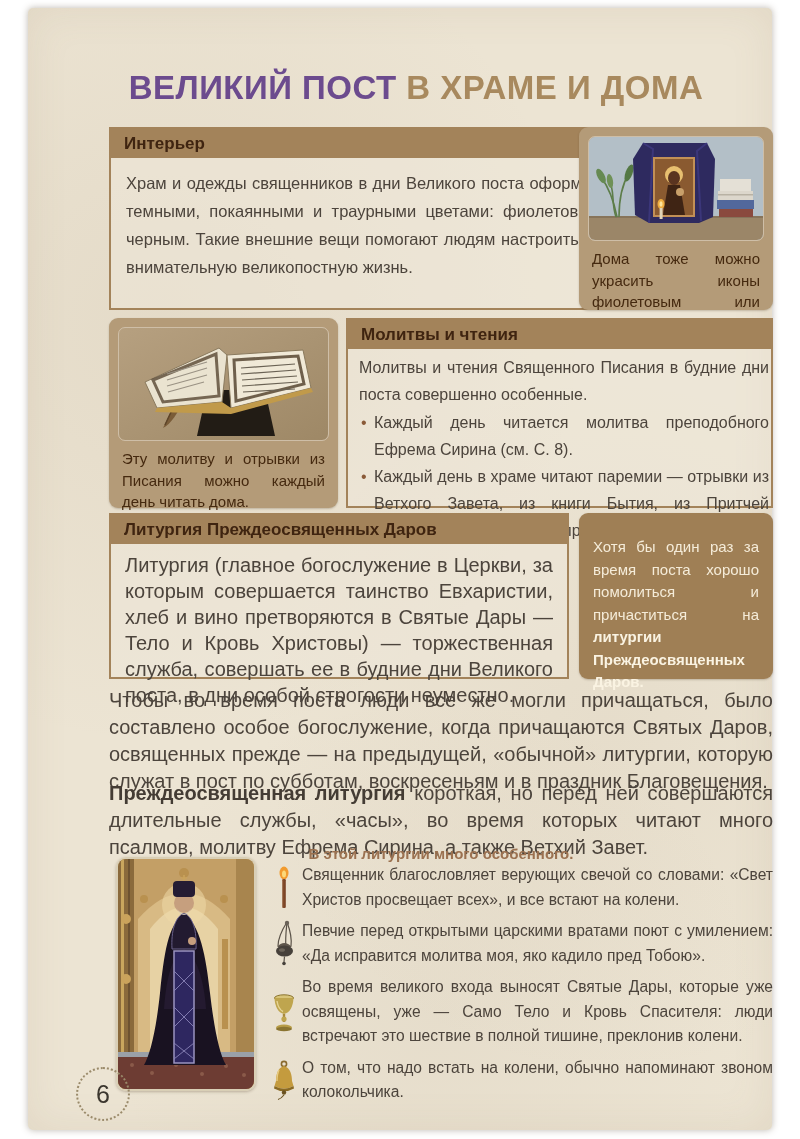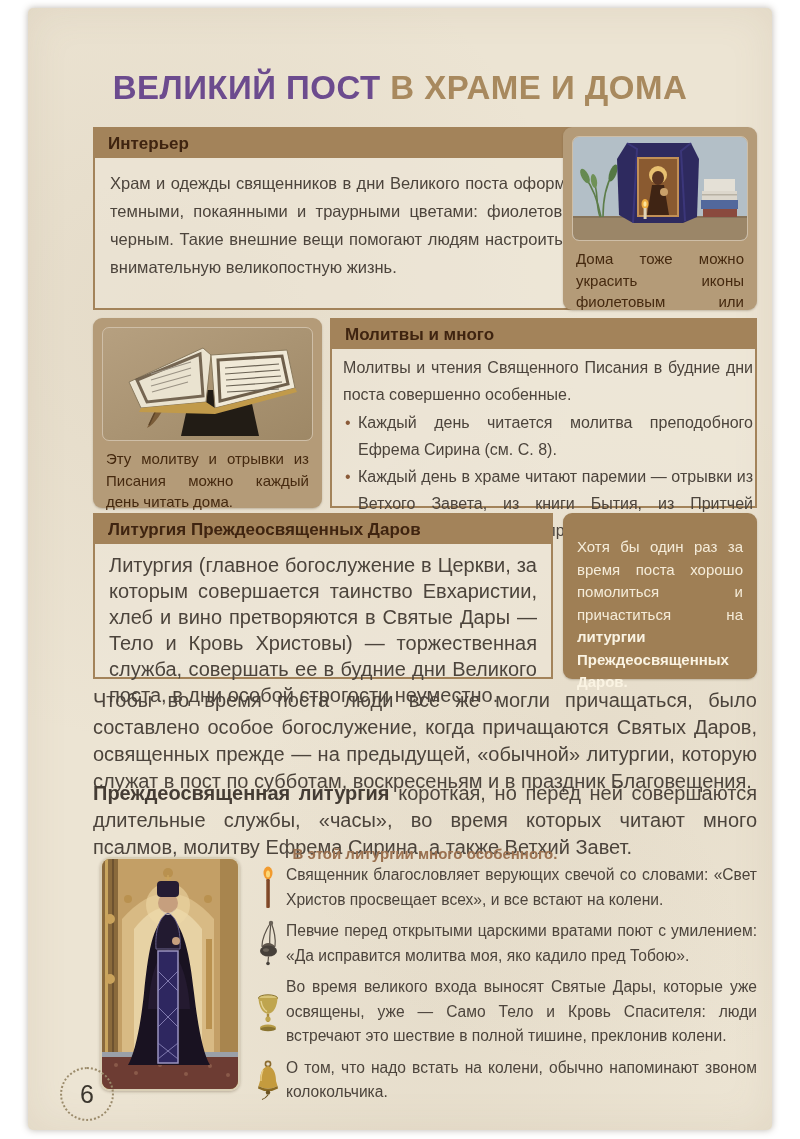--- a/index.html
+++ b/index.html
@@ -8,21 +8,21 @@
   .paper {
     position:absolute; left:28px; top:8px; width:744px; height:1122px;
     background:
       radial-gradient(circle at 18% 28%, rgba(160,138,105,0.10), transparent 42%),
       radial-gradient(circle at 78% 64%, rgba(160,138,105,0.08), transparent 38%),
       radial-gradient(circle at 55% 90%, rgba(150,130,100,0.07), transparent 30%),
       #ece4d3;
     border-radius:5px;
     box-shadow:0 0 7px rgba(60,45,25,.35), inset 0 0 40px rgba(150,125,90,.12);
   }
-  .abs { position:absolute; }
+  .abs { position:absolute;margin-left:16px; }
 
   
   .title { left:0; top:58px; width:744px; text-align:center; font-weight:bold; font-size:33px; letter-spacing:.5px; line-height:44px; white-space:nowrap; }
   .title .t1 { color:#6c4b8e; }
   .title .t2 { color:#a8895e; }
 
   
   .card { border:2px solid #a3835a; background:rgba(240,233,219,.45); }
   .card-header { background:#a3835a; color:#3f2410; font-weight:bold; font-size:17px; line-height:29px; padding:0 0 0 13px; }
   .card-body { color:#4c443c; text-align:justify; }
@@ -157,21 +157,21 @@
             <path d="M123,52 L178,48"></path>
             <path d="M123,58 L179,54"></path>
             <path d="M124,64 L176,61"></path>
         </g>
         <path d="M38,80 L103,74 L112,80 L192,60 L194,64 L112,86 L36,84 Z" fill="#c19a4a"></path>
       </svg>
       <div class="caption">Эту молитву и отрывки из Писания можно каждый день читать дома.</div>
     </div>
 
     <div class="abs card card-prayers">
-      <div class="card-header">Молитвы и много</div>
+      <div class="card-header">Молитвы и чтения</div>
       <div class="card-body">
         <div>Молитвы и чтения Священного Писания в будние дни поста совершенно особенные.</div>
         <ul>
           <li>Каждый день читается молитва преподобного Ефрема Сирина (см. С. 8).</li>
           <li>Каждый день в храме читают паремии — отрывки из Ветхого Завета, из книги Бытия, из Притчей Соломоновых и из Книги пророка Исаии.</li>
         </ul>
       </div>
     </div>
 
     <div class="abs card card-liturgy">

